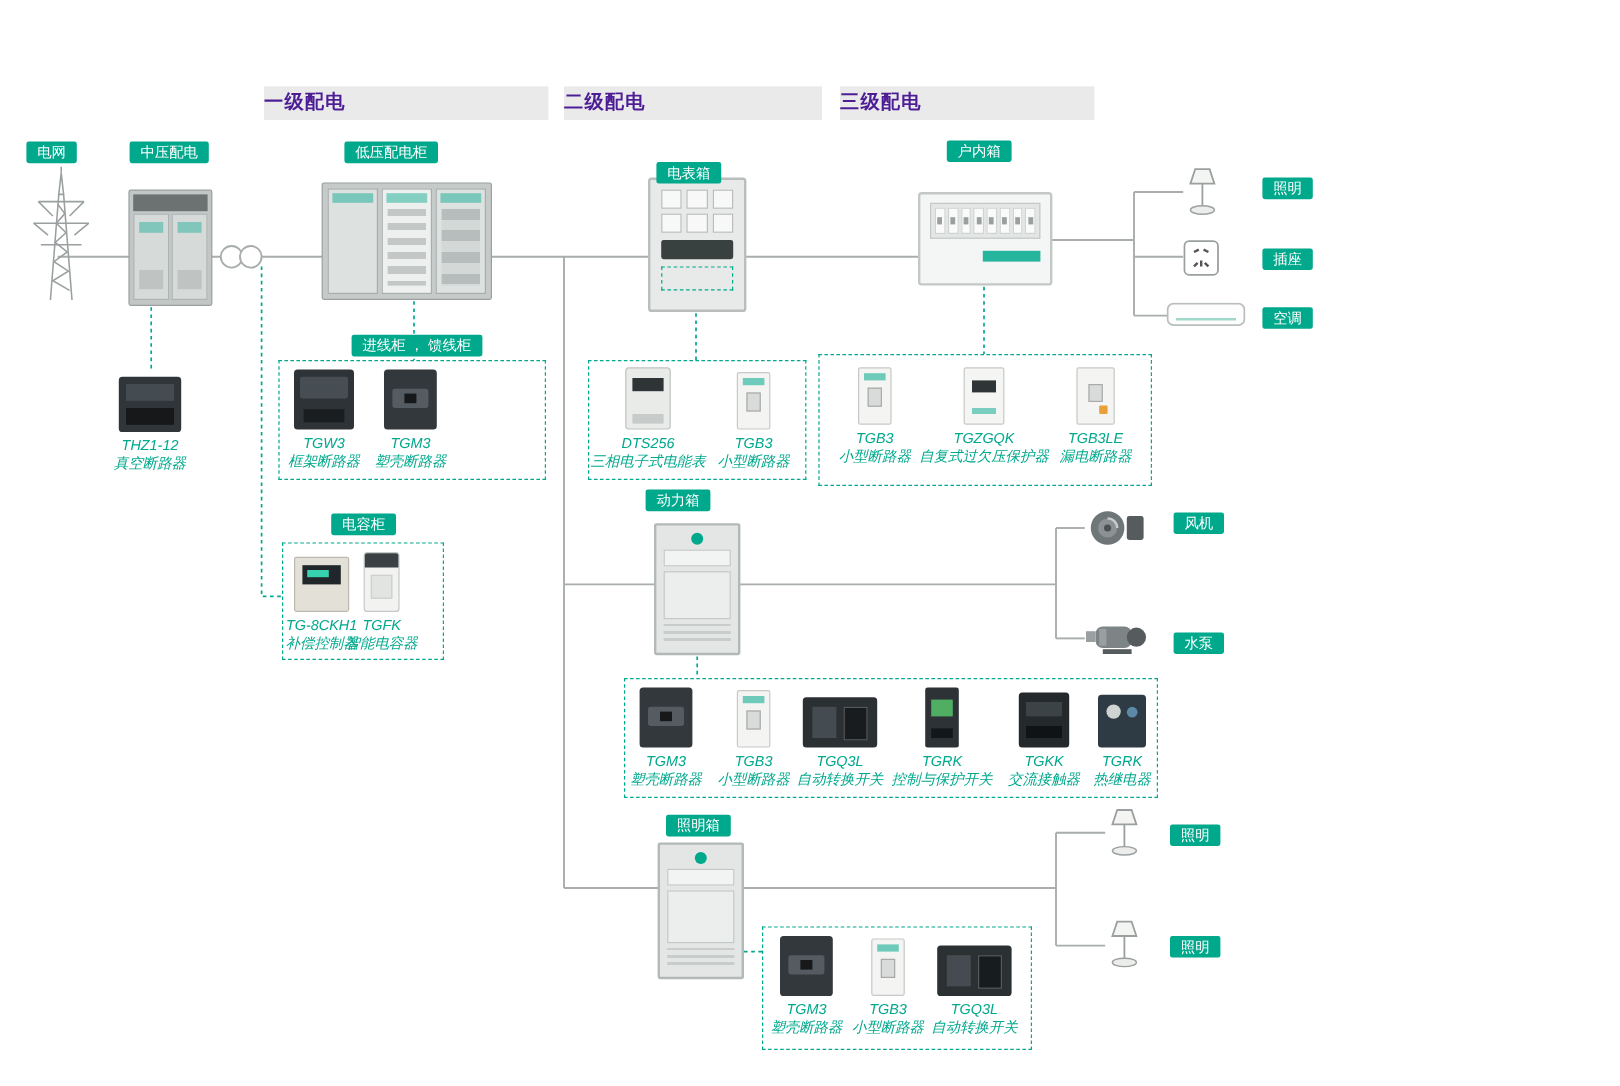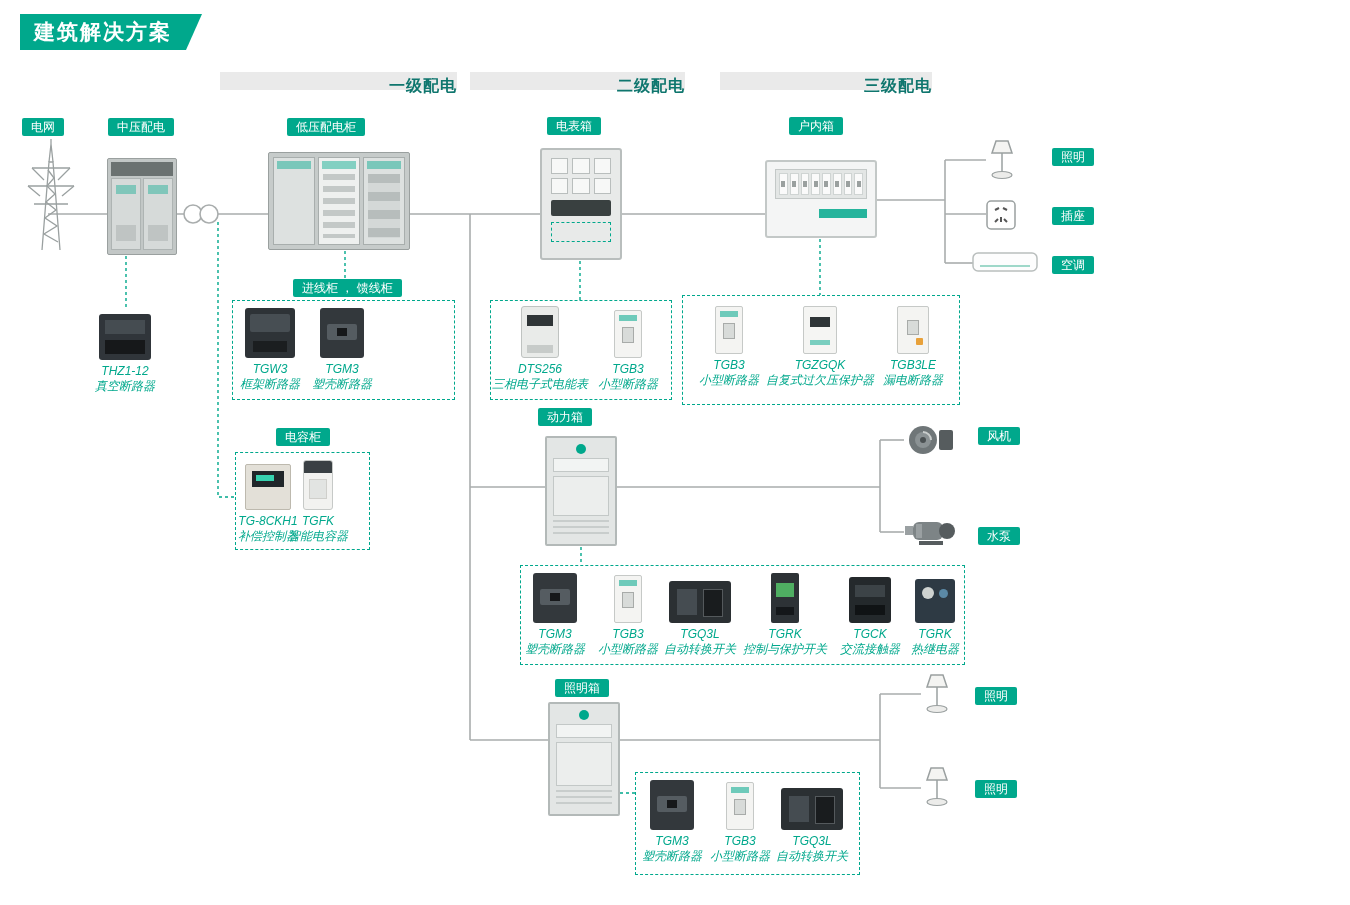--- a/index.html
+++ b/index.html
@@ -12,22 +12,22 @@
   .title-banner {
     position:absolute; left:20px; top:14px; height:36px;
     background:var(--accent,#00A88C); color:#fff;
     font-size:21px; font-weight:bold; letter-spacing:2px;
     line-height:36px; padding:0 30px 0 14px;
     clip-path:polygon(0 0,100% 0,calc(100% - 16px) 100%,0 100%);
   }
 
   
   .header-bar {
-    position:absolute; top:72px; height:18px; background:var(--header_bg,#EAEAEA);
-    color:#0f766e; font-weight:bold; font-size:16px; text-align:right; line-height:28px;
+    position:absolute; top:72px; height:28px; background:var(--header_bg,#EAEAEA);
+    color:#4c1d95; font-weight:bold; font-size:16px; text-align:left; line-height:28px;
     letter-spacing:1px;
   }
 
   
   .tag {
     position:absolute; background:var(--accent,#00A88C); color:#fff;
     font-size:12px; line-height:18px; height:18px; padding:0 9px;
     text-align:center; border-radius:2px; white-space:nowrap; z-index:5;
   }
 
@@ -168,29 +168,28 @@
     <circle class="xfmr" cx="209" cy="214" r="9"></circle>
     <line class="conn-dash" x1="126" y1="256" x2="126" y2="308"></line>
     <line class="conn-dash" x1="345" y1="251" x2="345" y2="300"></line>
     <polyline class="conn-dash" points="218,222 218,497 235,497"></polyline>
     <line class="conn-dash" x1="580" y1="261" x2="580" y2="300"></line>
     <line class="conn-dash" x1="820" y1="239" x2="820" y2="295"></line>
     <line class="conn-dash" x1="581" y1="547" x2="581" y2="565"></line>
     <line class="conn-dash" x1="620" y1="793" x2="635" y2="793"></line>
   </svg>
 
-  <div class="title-banner"><span>建筑解决方案</span></div>
   <div class="header-bar" style="left:220px;width:237px">一级配电</div>
   <div class="header-bar" style="left:470px;width:215px">二级配电</div>
-  <div class="header-bar" style="left:720px;width:212px">三级配电</div>
+  <div class="header-bar" style="left:700px;width:212px">三级配电</div>
 
   <div class="tag" style="left:22px;top:118px">电网</div>
   <div class="tag" style="left:108px;top:118px">中压配电</div>
   <div class="tag" style="left:287px;top:118px">低压配电柜</div>
-  <div class="tag" style="left:547px;top:117px">电表箱</div>
+  <div class="tag" style="left:547px;top:135px">电表箱</div>
   <div class="tag" style="left:789px;top:117px">户内箱</div>
   <div class="tag" style="left:293px;top:279px">进线柜 ， 馈线柜</div>
   <div class="tag" style="left:276px;top:428px">电容柜</div>
   <div class="tag" style="left:538px;top:408px">动力箱</div>
   <div class="tag" style="left:555px;top:679px">照明箱</div>
 
   <div class="tag" style="left:1052px;top:148px">照明</div>
   <div class="tag" style="left:1052px;top:207px">插座</div>
   <div class="tag" style="left:1052px;top:256px">空调</div>
   <div class="tag" style="left:978px;top:427px">风机</div>
@@ -420,21 +419,21 @@
     <div class="pimg">
         <div class="d-cps"></div>
       </div>
     <div class="model">TGRK</div>
     <div class="desc">控制与保护开关</div>
   </div>
   <div class="prod" style="left:830px;top:571px">
     <div class="pimg">
         <div class="d-contactor"></div>
       </div>
-    <div class="model">TGCK</div>
+    <div class="model">TGKK</div>
     <div class="desc">交流接触器</div>
   </div>
   <div class="prod" style="left:895px;top:571px">
     <div class="pimg">
         <div class="d-relay"></div>
       </div>
     <div class="model">TGRK</div>
     <div class="desc">热继电器</div>
   </div>
 

